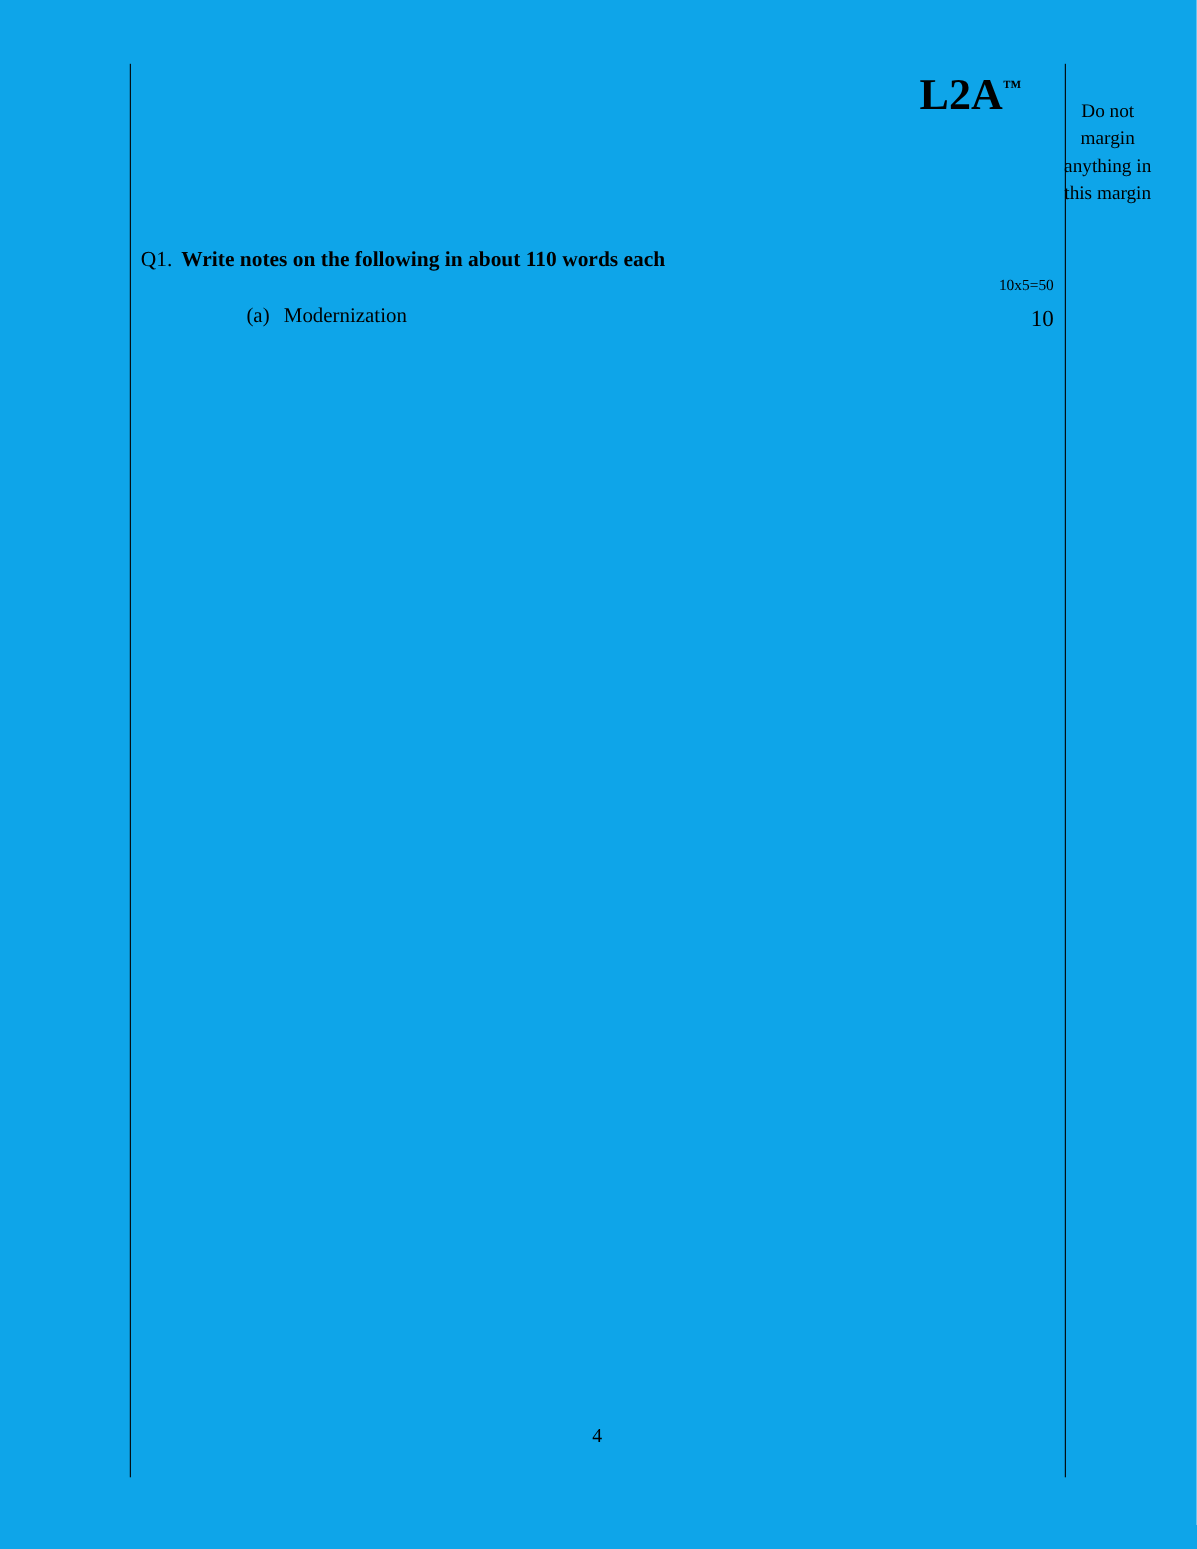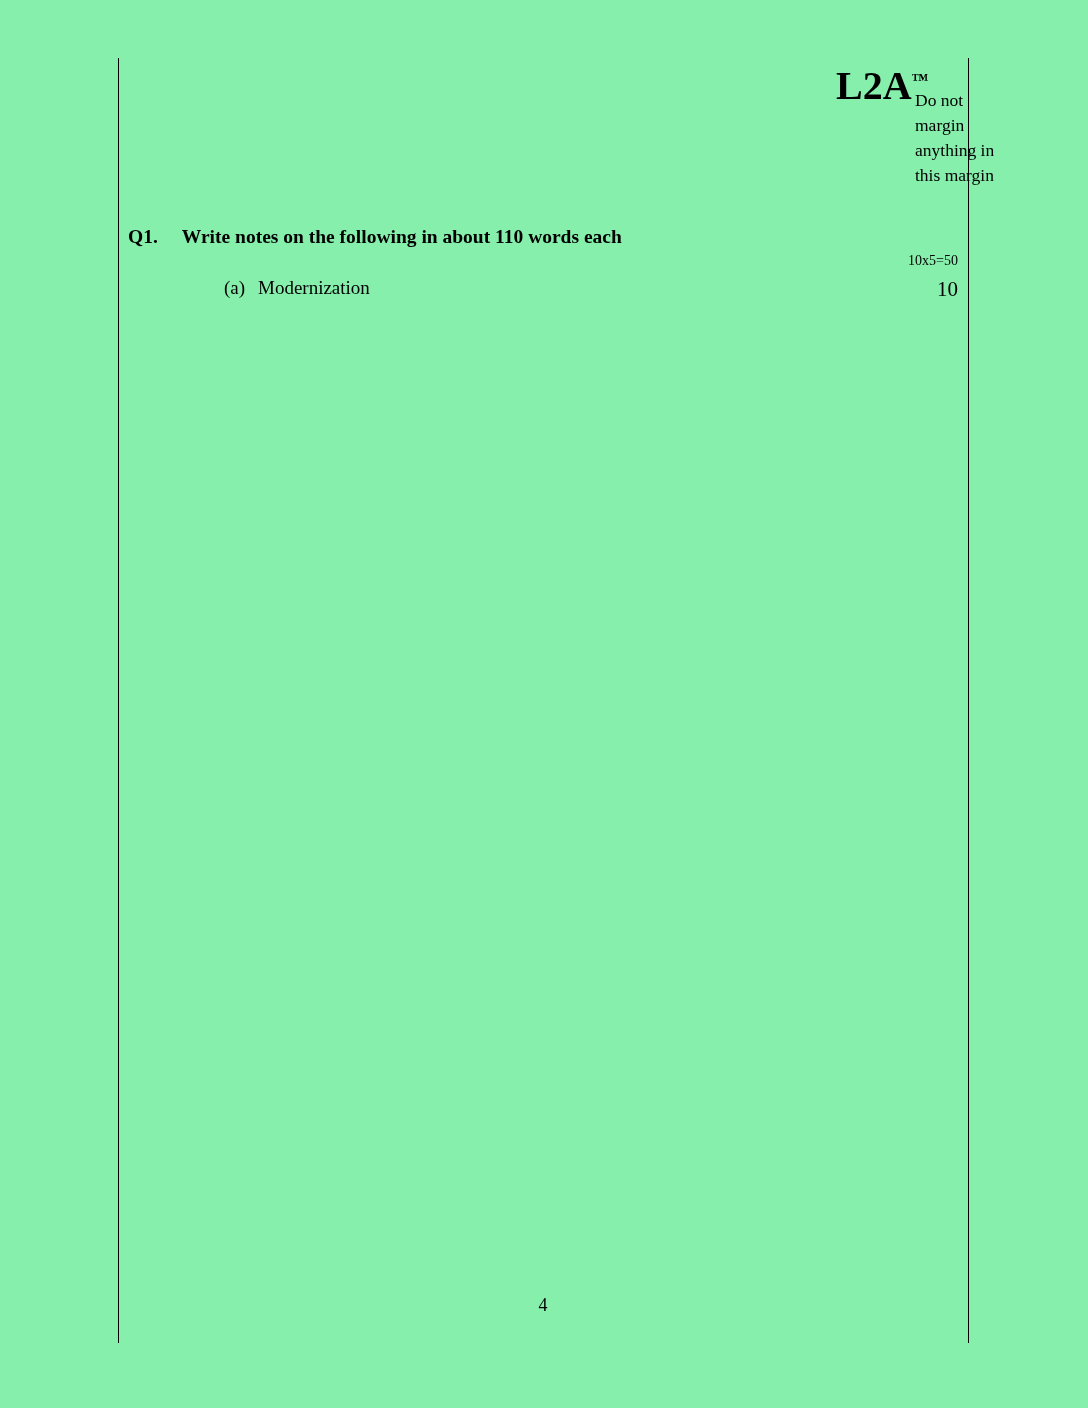--- a/index.html
+++ b/index.html
@@ -8,21 +8,21 @@
     background: #ffffff;
   }
   body {
     font-family: "Liberation Serif", serif;
     color: #000000;
   }
   .page {
     position: relative;
     width: 1088px;
     height: 1408px;
-    background: #86efac;
+    background: #0ea5e9;
     overflow: hidden;
   }
   
   .rule-left {
     position: absolute;
     left: 118px;
     top: 58px;
     width: 1px;
     height: 1285px;
     background: #000000;
@@ -48,24 +48,24 @@
     white-space: nowrap;
   }
   .logo .tm {
     font-size: 17px;
     vertical-align: super;
     font-weight: bold;
   }
   
   .margin-note {
     position: absolute;
-    left: 915px;
+    left: 951px;
     top: 88px;
     width: 112px;
-    text-align: left;
+    text-align: center;
     font-size: 17.5px;
     line-height: 1.42;
     font-family: "Liberation Serif", serif;
   }
   .margin-note div {
     white-space: nowrap;
   }
   
   .section-heading {
     position: absolute;
@@ -80,22 +80,22 @@
   
   .q-row {
     position: absolute;
     left: 128px;
     top: 226px;
     display: flex;
     align-items: baseline;
     font-size: 19.5px;
   }
   .q-num {
-    font-weight: bold;
-    margin-right: 24px;
+    font-weight: normal;
+    margin-right: 8px;
   }
   .q-text {
     font-weight: bold;
   }
   
   .marks-scheme {
     position: absolute;
     left: 700px;
     top: 253px;
     width: 258px;

